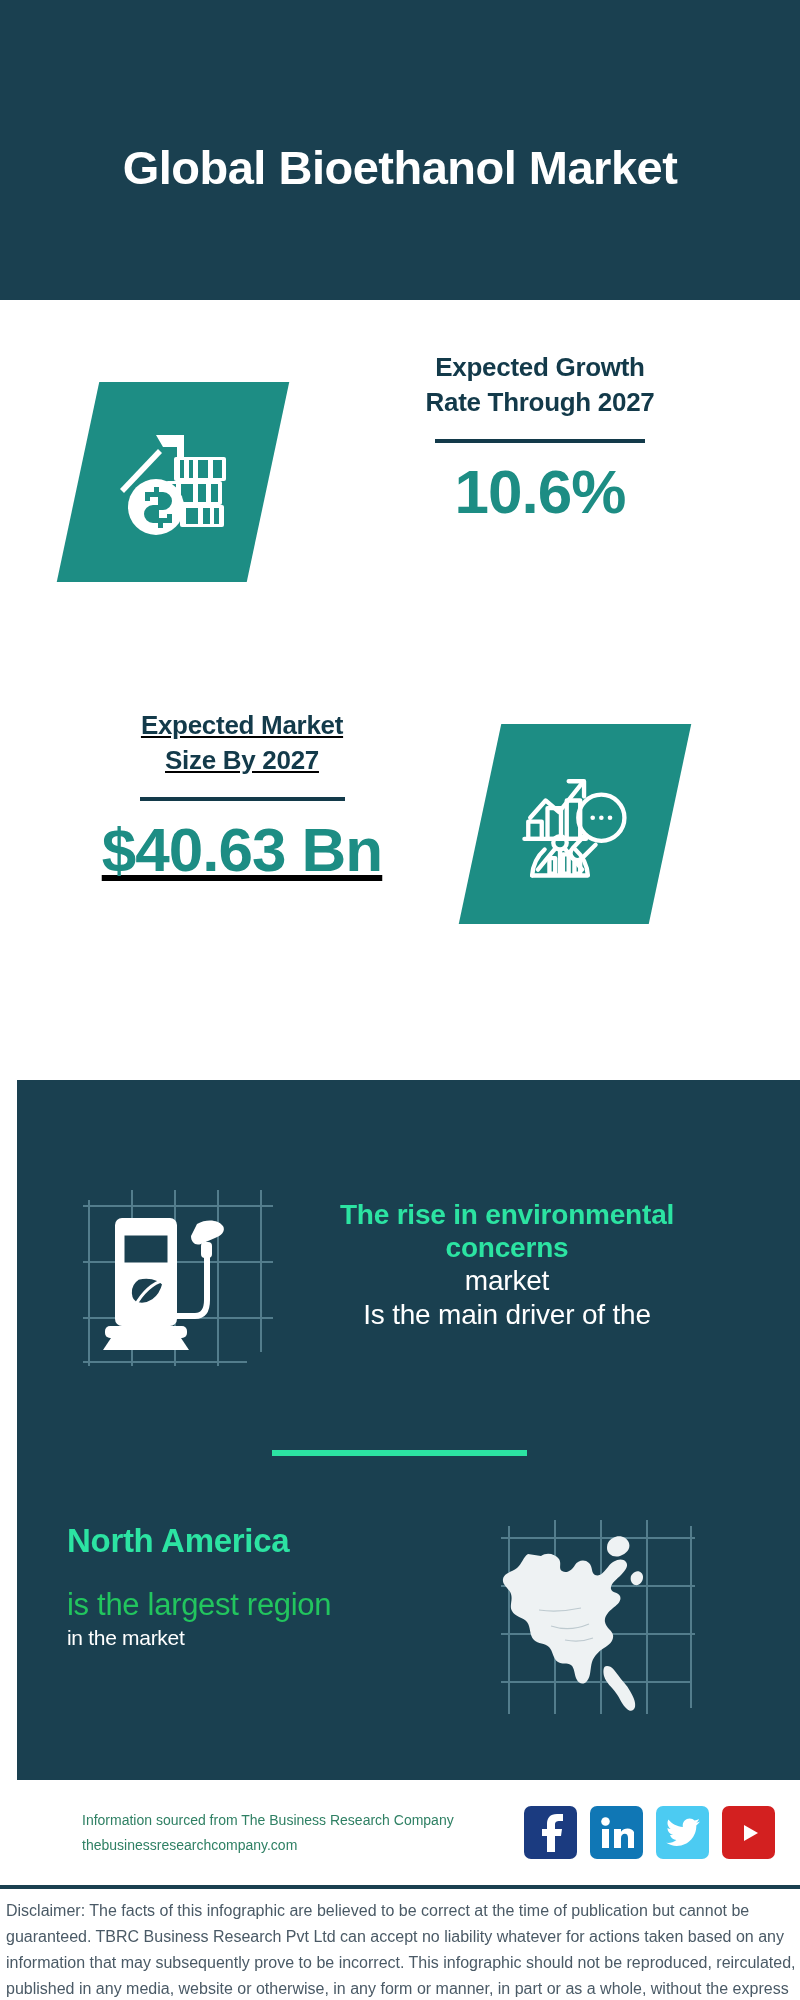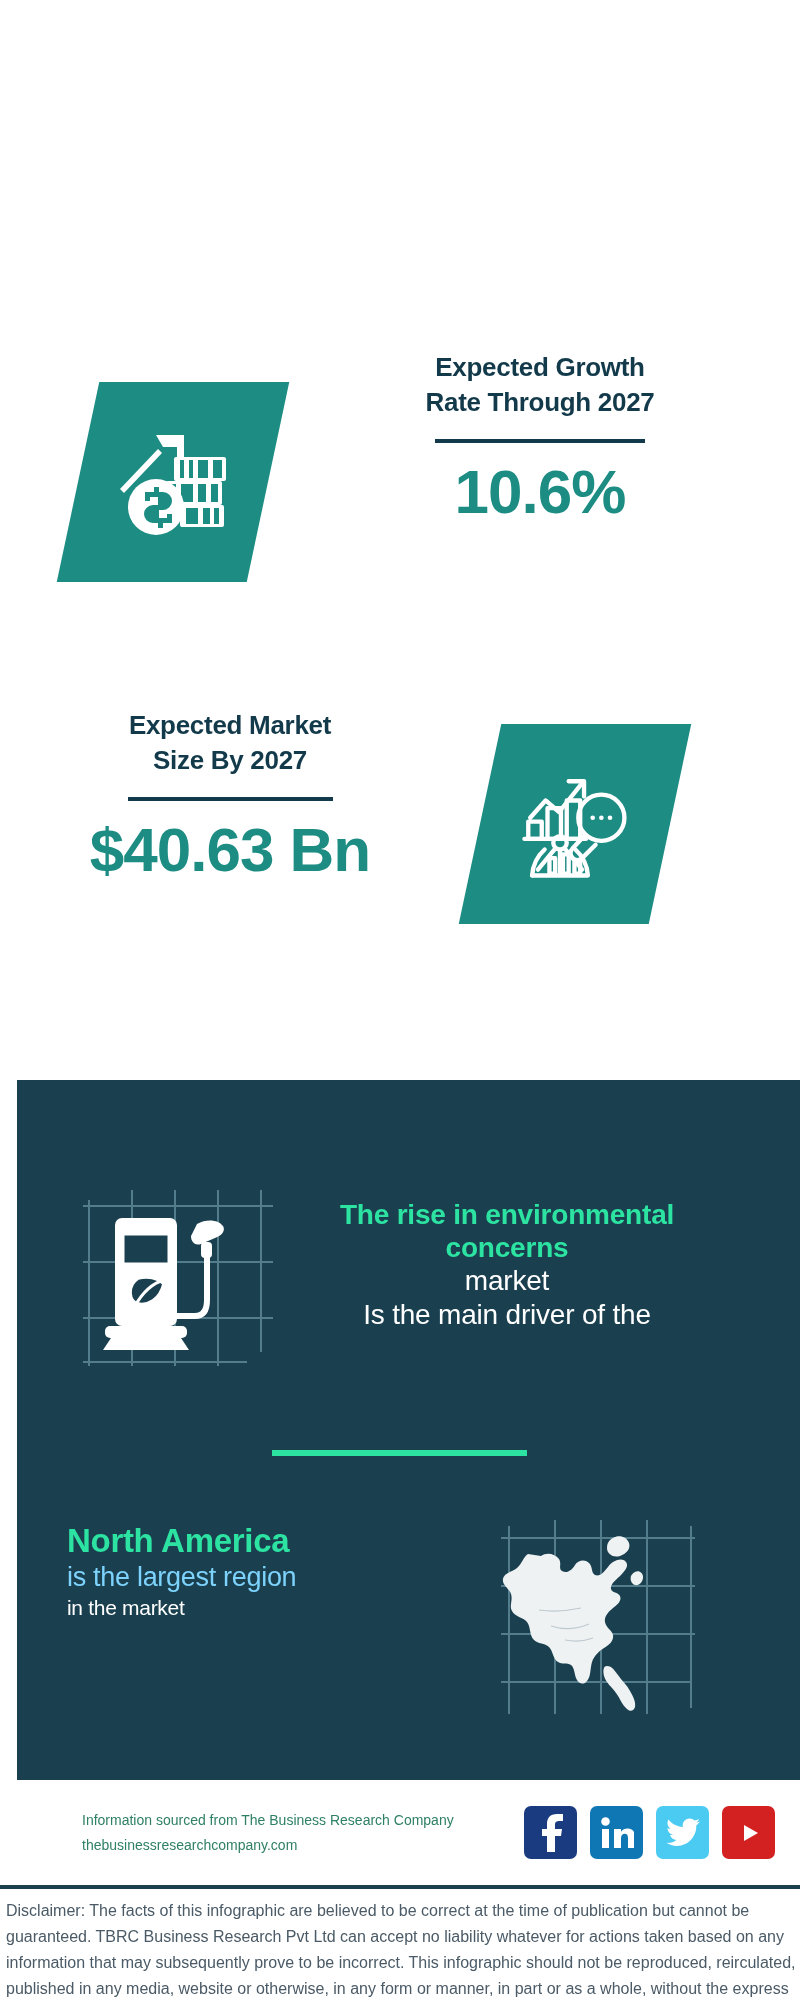--- a/index.html
+++ b/index.html
@@ -82,23 +82,24 @@
   }
 
   
   .stat2 {
     position: absolute;
     left: 0; top: 690px;
     width: 800px; height: 310px;
   }
   .stat2-text {
     position: absolute;
-    left: 40px; top: 18px;
+    left: 52px; top: 18px;
     width: 380px;
     text-align: center;
+    text-decoration: underline;
   }
 
   
   .dark {
     position: absolute;
     left: 17px; top: 1080px;
     width: 800px; height: 700px;
     background: #1a4050;
     overflow: hidden;
   }
@@ -228,20 +229,23 @@
     font-size: 16px;
     line-height: 1.62;
     text-align: left;
   }
 </style>
 </head>
 <body>
 
 <div class="page">
 
+  <div class="header">
+    <div class="header-title">Global Bioethanol Market</div>
+  </div>
 
   <div class="stat1">
     <div class="para-tile tile1">
       <div class="para-inner">
         <svg width="130" height="130" viewBox="0 0 130 130">
           <g fill="#ffffff">
             <path d="M14 74 L52 34 L46 28 L58 16 L76 16 L76 34 L64 46 L58 40 L20 80 Z" fill="none"></path>
             <path d="M16 76 L54 36 L50 32 L12 72 Z"></path>
             <path d="M48 18 L76 18 L76 46 L69 46 L69 30 L55 30 Z"></path>
             <rect x="66" y="40" width="52" height="24" rx="2"></rect>
@@ -351,21 +355,21 @@
         <div class="white-sub">market</div>
         <div class="white-sub">Is the main driver of the</div>
       </div>
     </div>
 
     <div class="green-rule"></div>
 
     <div class="region-row">
       <div class="region-text">
         <div class="accent-big">North America</div>
-        <div class="accent-big white-sub" style="font-weight:normal;color:#7dd3fc;font-size:27px;">is the largest region</div>
+        <div class="accent-big white-sub" style="font-weight:normal;color:#22c55e;font-size:31px;margin-top:25px;">is the largest region</div>
         <div class="accent-big white-sub" style="font-weight:normal;color:#ffffff;font-size:21px;">in the market</div>
       </div>
       <div class="map-grid-box">
         <svg width="200" height="200" viewBox="0 0 200 200">
           <g stroke="#5e8897" stroke-width="2" opacity="0.85">
             <line x1="14" y1="6" x2="14" y2="194"></line>
             <line x1="60" y1="0" x2="60" y2="194"></line>
             <line x1="106" y1="0" x2="106" y2="194"></line>
             <line x1="152" y1="0" x2="152" y2="194"></line>
             <line x1="196" y1="6" x2="196" y2="188"></line>

